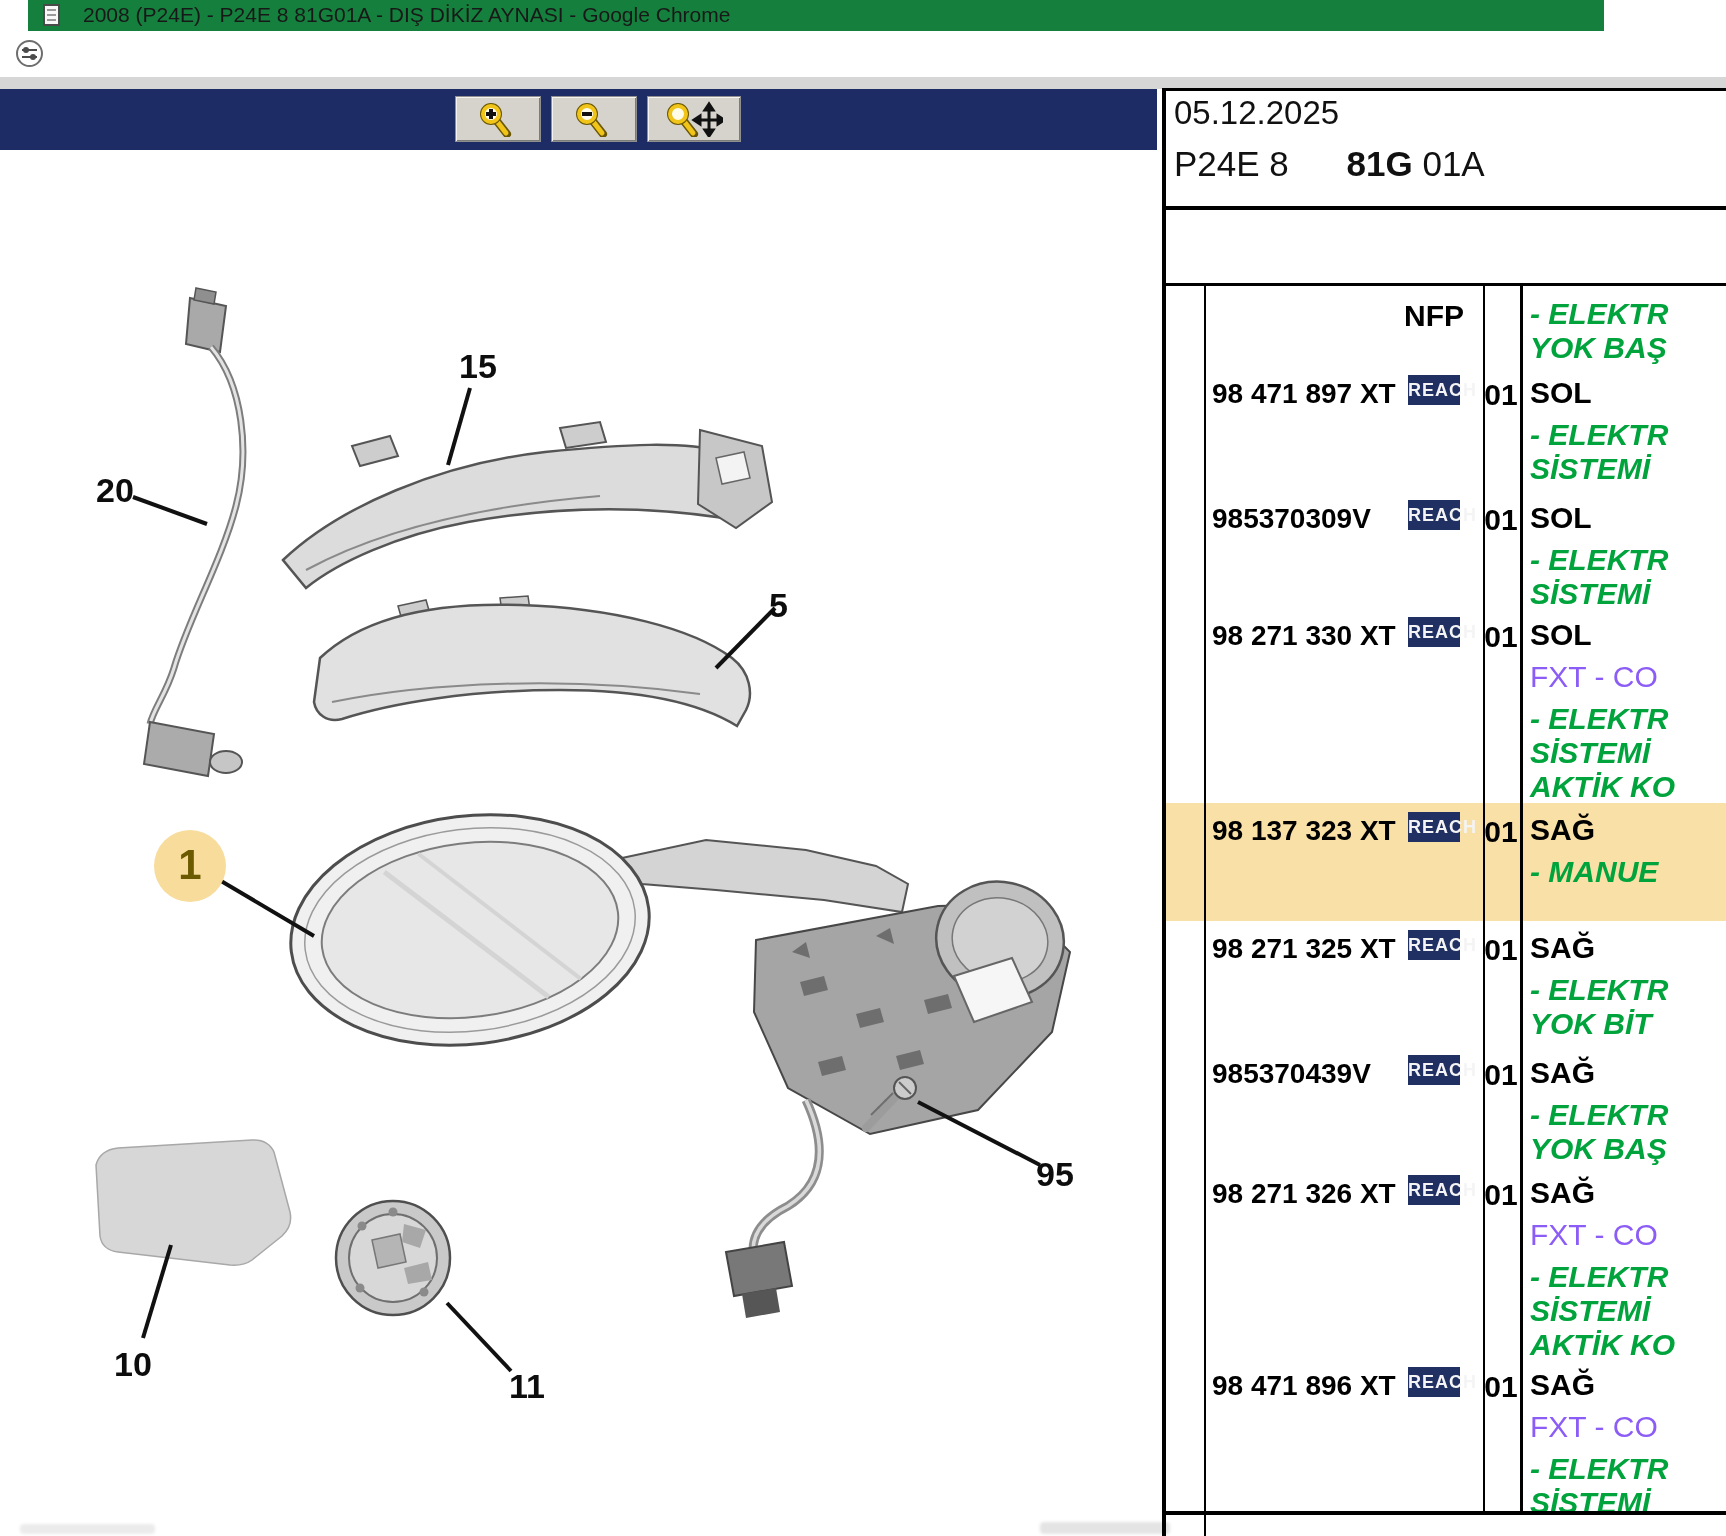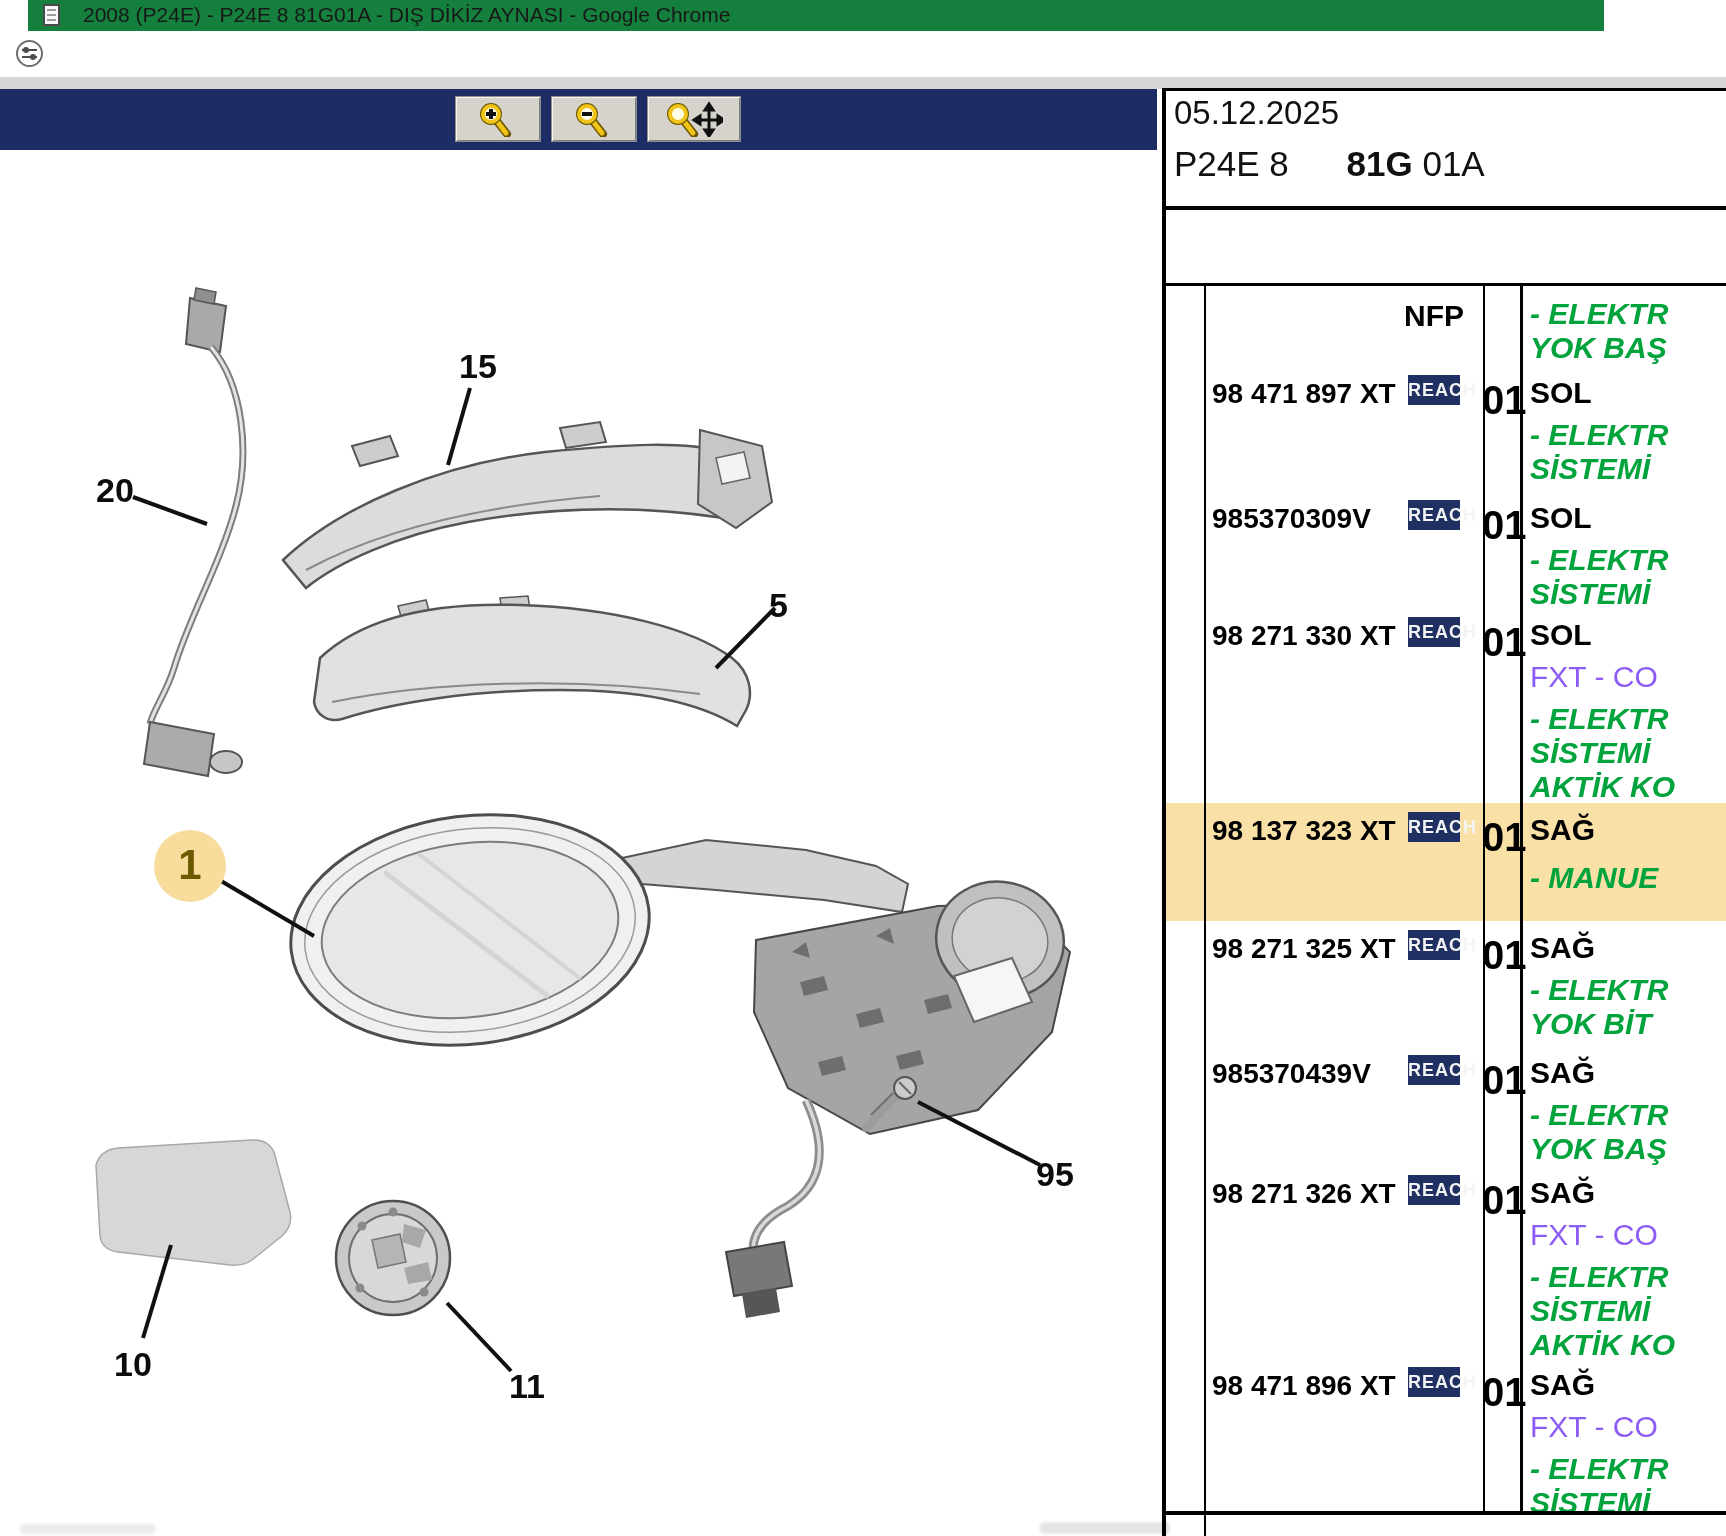--- a/index.html
+++ b/index.html
@@ -49,21 +49,21 @@
   .doc-ref{left:1174px;top:144px;font-size:35px;color:#111;z-index:7;white-space:nowrap;}
   .doc-ref b{font-weight:bold;margin-left:48px;}
 
   .row-highlight{left:1166px;top:803px;width:560px;height:118px;z-index:2;}
 
   .t-row{position:absolute;left:0;width:1726px;height:0;z-index:4;}
   .part-no{position:absolute;left:1212px;top:0;font-size:28px;font-weight:bold;color:#000;white-space:nowrap;}
   .nfp-tag{position:absolute;left:1212px;top:0;width:252px;text-align:right;font-size:30px;font-weight:bold;color:#000;}
   .reach{position:absolute;left:1408px;top:-3px;width:52px;height:30px;line-height:30px;text-align:center;
     font-size:18px;font-weight:bold;letter-spacing:1px;color:#f4f4f4;}
-  .qty{position:absolute;left:1482px;top:0;width:38px;text-align:center;font-size:40px;font-weight:bold;color:#000;}
+  .qty{position:absolute;left:1482px;top:0;width:38px;text-align:center;font-size:30px;font-weight:bold;color:#000;}
   .desc{position:absolute;left:1530px;top:0;width:320px;}
   .dl{position:absolute;left:0;white-space:nowrap;font-size:30px;line-height:30px;}
   .dl.b{font-weight:bold;color:#000;}
   .dl.n{font-weight:normal;color:#8b5cf6;}
   .dl.g{font-weight:bold;font-style:italic;}
 </style>
 </head>
 <body>
 
 <div class="abs titlebar">
@@ -289,21 +289,21 @@
         <div class="dl g" style="top: 152px; color: rgb(0, 163, 60);">AKTİK KO</div>
       </span>
   </div>
     <div class="t-row" style="top: 815px;">
     <span class="part-no">98 137 323 XT</span>
 
     <span class="reach" style="background: rgb(32, 48, 99);">REACH</span>
     <span class="qty">01</span>
     <span class="desc">
         <div class="dl b" style="top: 0px;">SAĞ</div>
-        <div class="dl g" style="top: 48px; color: rgb(0, 163, 60); text-align: right;">- MANUE</div>
+        <div class="dl g" style="top: 42px; color: rgb(0, 163, 60); text-align: right;">- MANUE</div>
       </span>
   </div>
     <div class="t-row" style="top: 933px;">
     <span class="part-no">98 271 325 XT</span>
 
     <span class="reach" style="background: rgb(32, 48, 99);">REACH</span>
     <span class="qty">01</span>
     <span class="desc">
         <div class="dl b" style="top: 0px;">SAĞ</div>
         <div class="dl g" style="top: 42px; color: rgb(0, 163, 60);">- ELEKTR</div>

